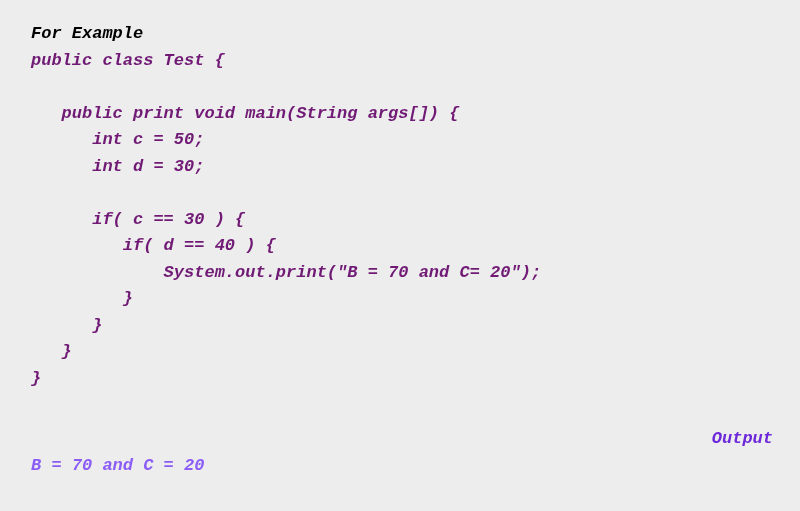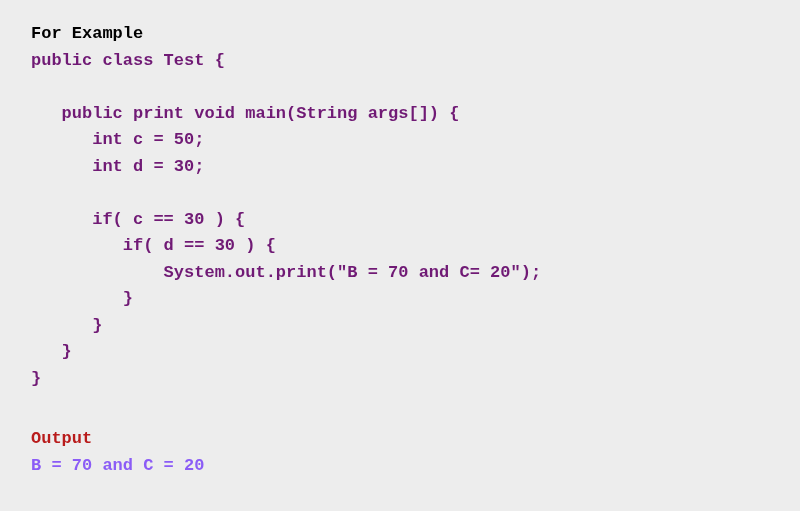--- a/index.html
+++ b/index.html
@@ -1,59 +1,61 @@
 <!DOCTYPE html>
 <html><head>
   <meta charset="utf-8">
   <style>
     * {
       margin: 1px;
       padding: 0;
       box-sizing: border-box;
+      font-style: italic;
     }
     body {
       width: 800px;
       height: 511px;
       background-color: #ededed;
       font-family: 'Courier New', Courier, monospace;
       font-weight: bold;
       font-size: 17px;
       line-height: 1.5;
       padding: 18px 28px;
     }
     .heading {
       color: #000000;
       font-weight: bold;
     }
     .code-line {
       color: #701a75;
       white-space: pre;
     }
     .output-heading {
-      color: #b91c1c;
+      color: #6d28d9;
       font-weight: bold;
       margin-top: 35px;
+      text-align: right;
     }
     .output-line {
       color: #8b5cf6;
       font-weight: bold;
     }
   </style>
 </head>
 <body>
 
 <div class="heading">For Example</div>
 <div class="code-line">public class Test {</div>
 <div class="code-line">&nbsp;</div>
 <div class="code-line">   public print void main(String args[]) {</div>
 <div class="code-line">      int c = 50;</div>
 <div class="code-line">      int d = 30;</div>
 <div class="code-line">&nbsp;</div>
 <div class="code-line">      if( c == 30 ) {</div>
-<div class="code-line">         if( d == 30 ) {</div>
+<div class="code-line">         if( d == 40 ) {</div>
 <div class="code-line">             System.out.print("B = 70 and C= 20");</div>
 <div class="code-line">         }</div>
 <div class="code-line">      }</div>
 <div class="code-line">   }</div>
 <div class="code-line">}</div>
 
 <div class="output-heading">Output</div>
 <div class="output-line">B = 70 and C = 20</div>
 
 </body></html>

